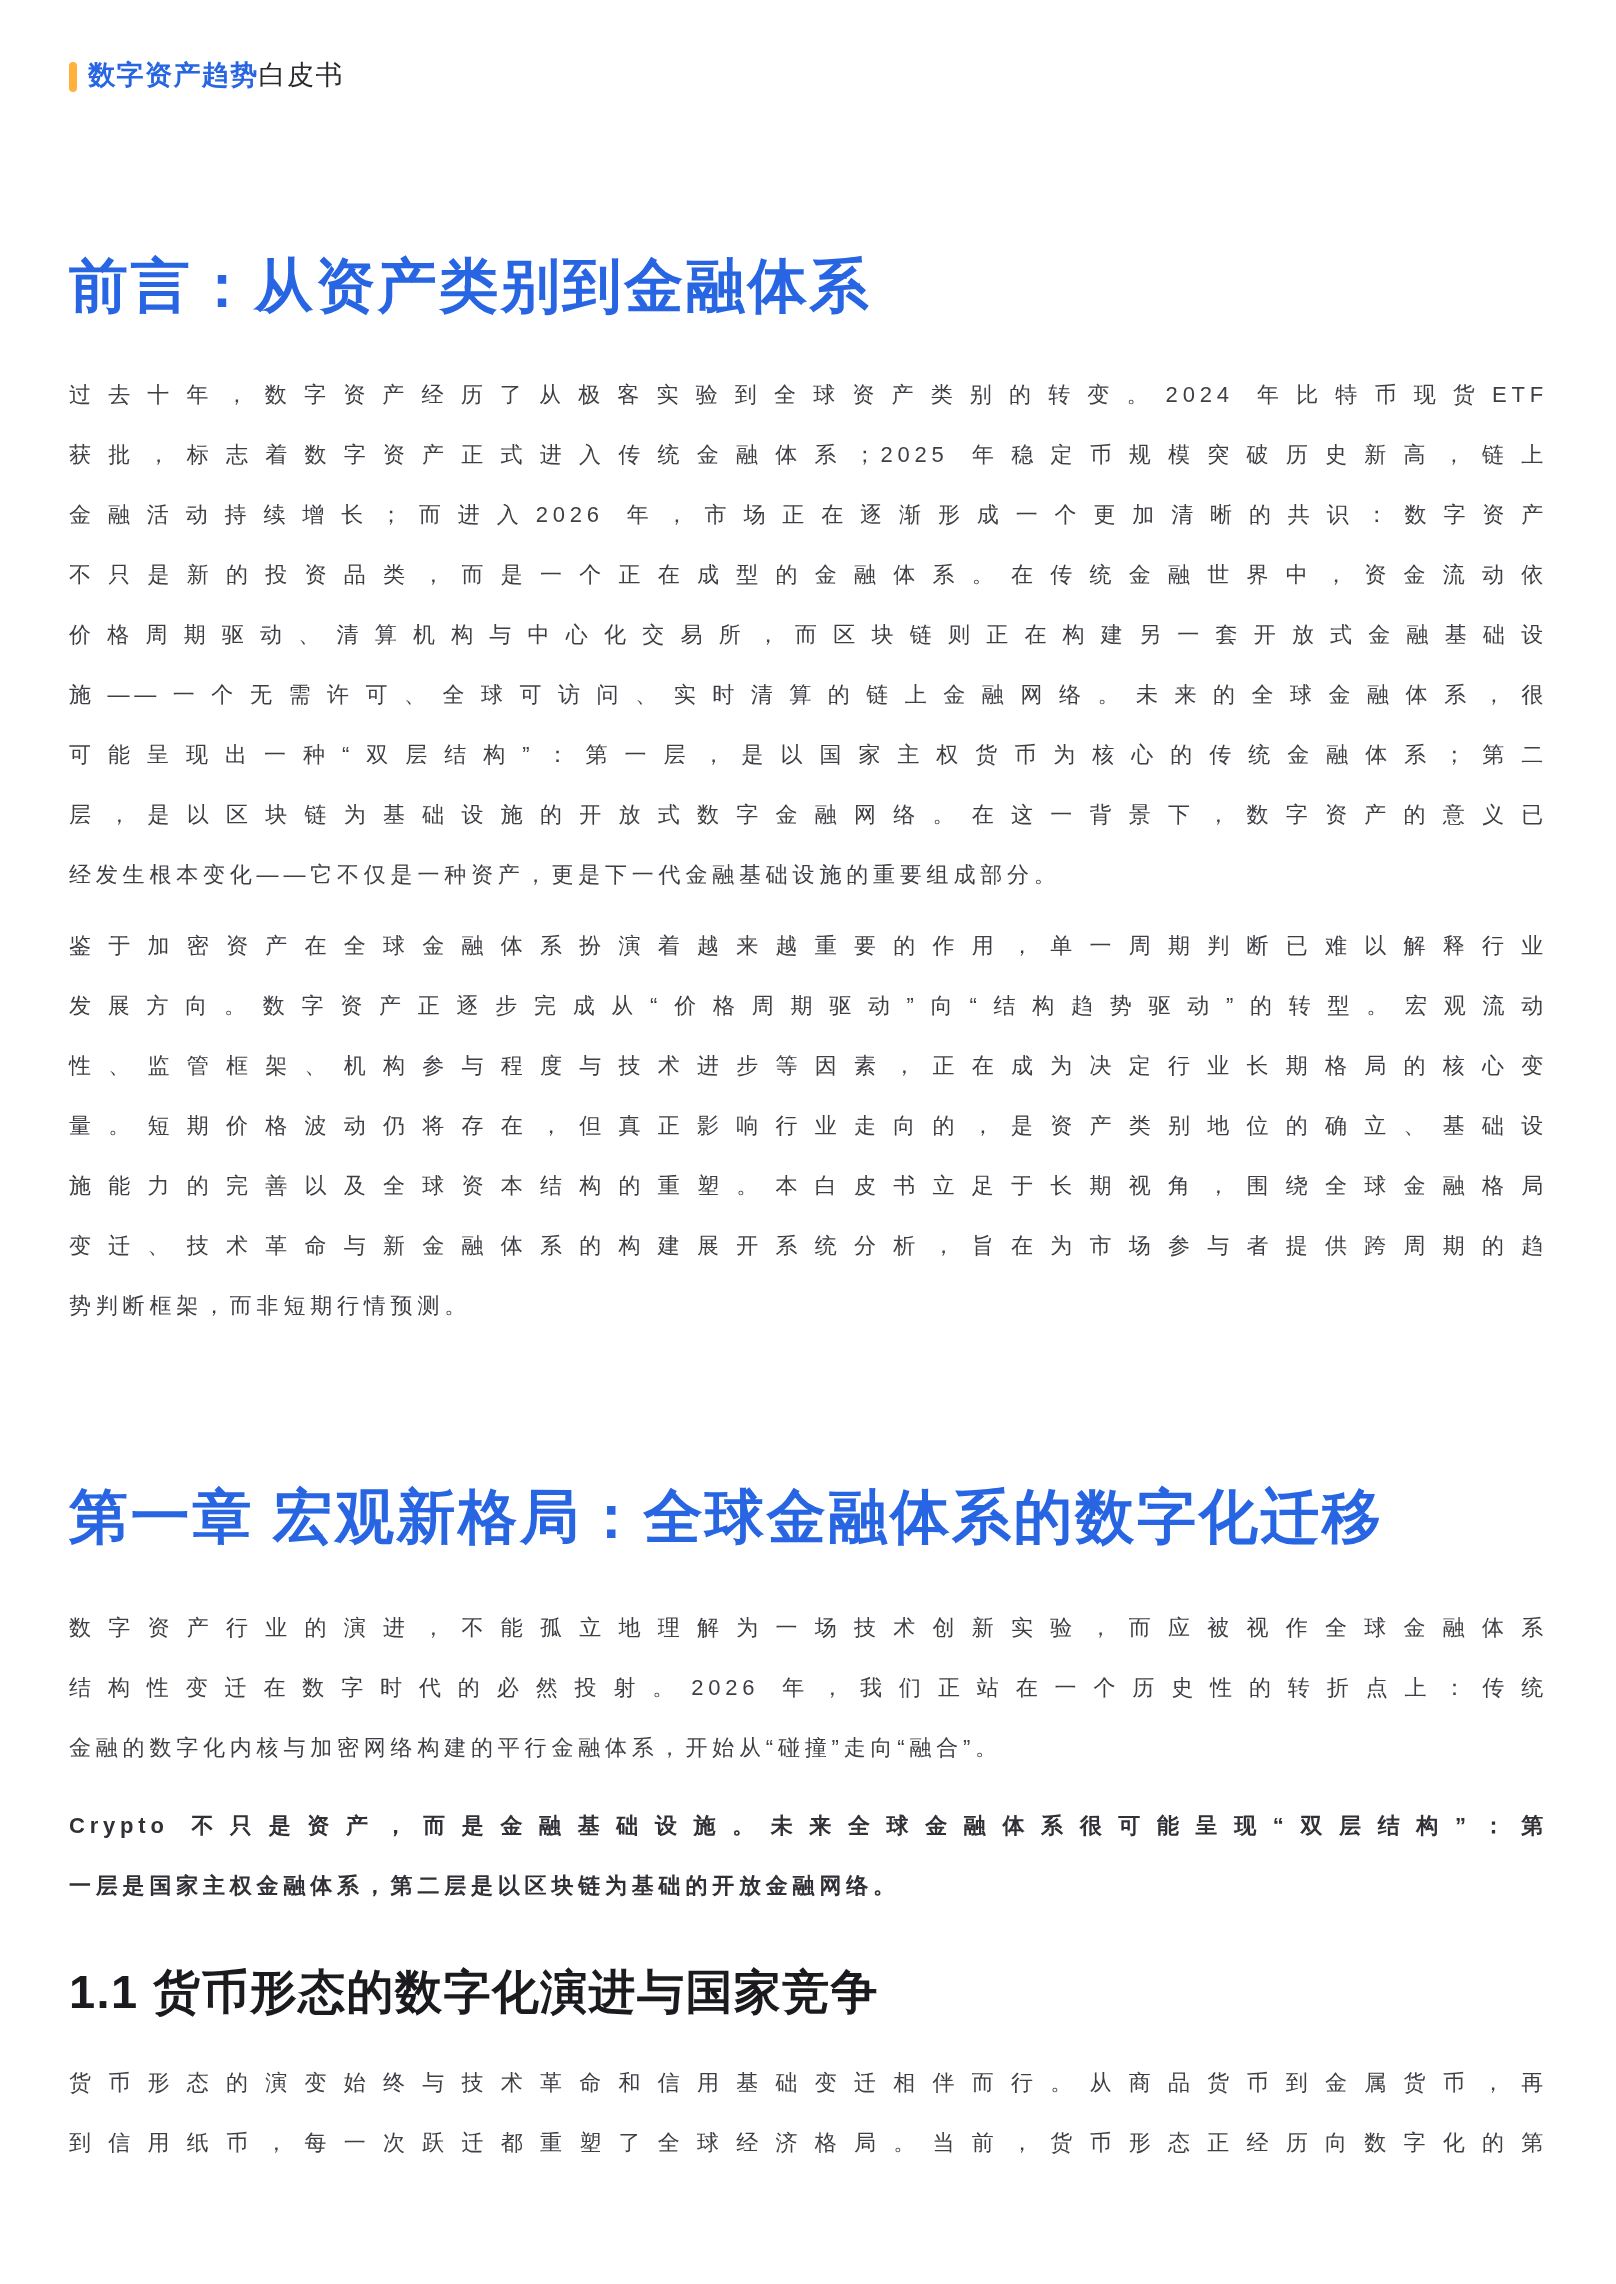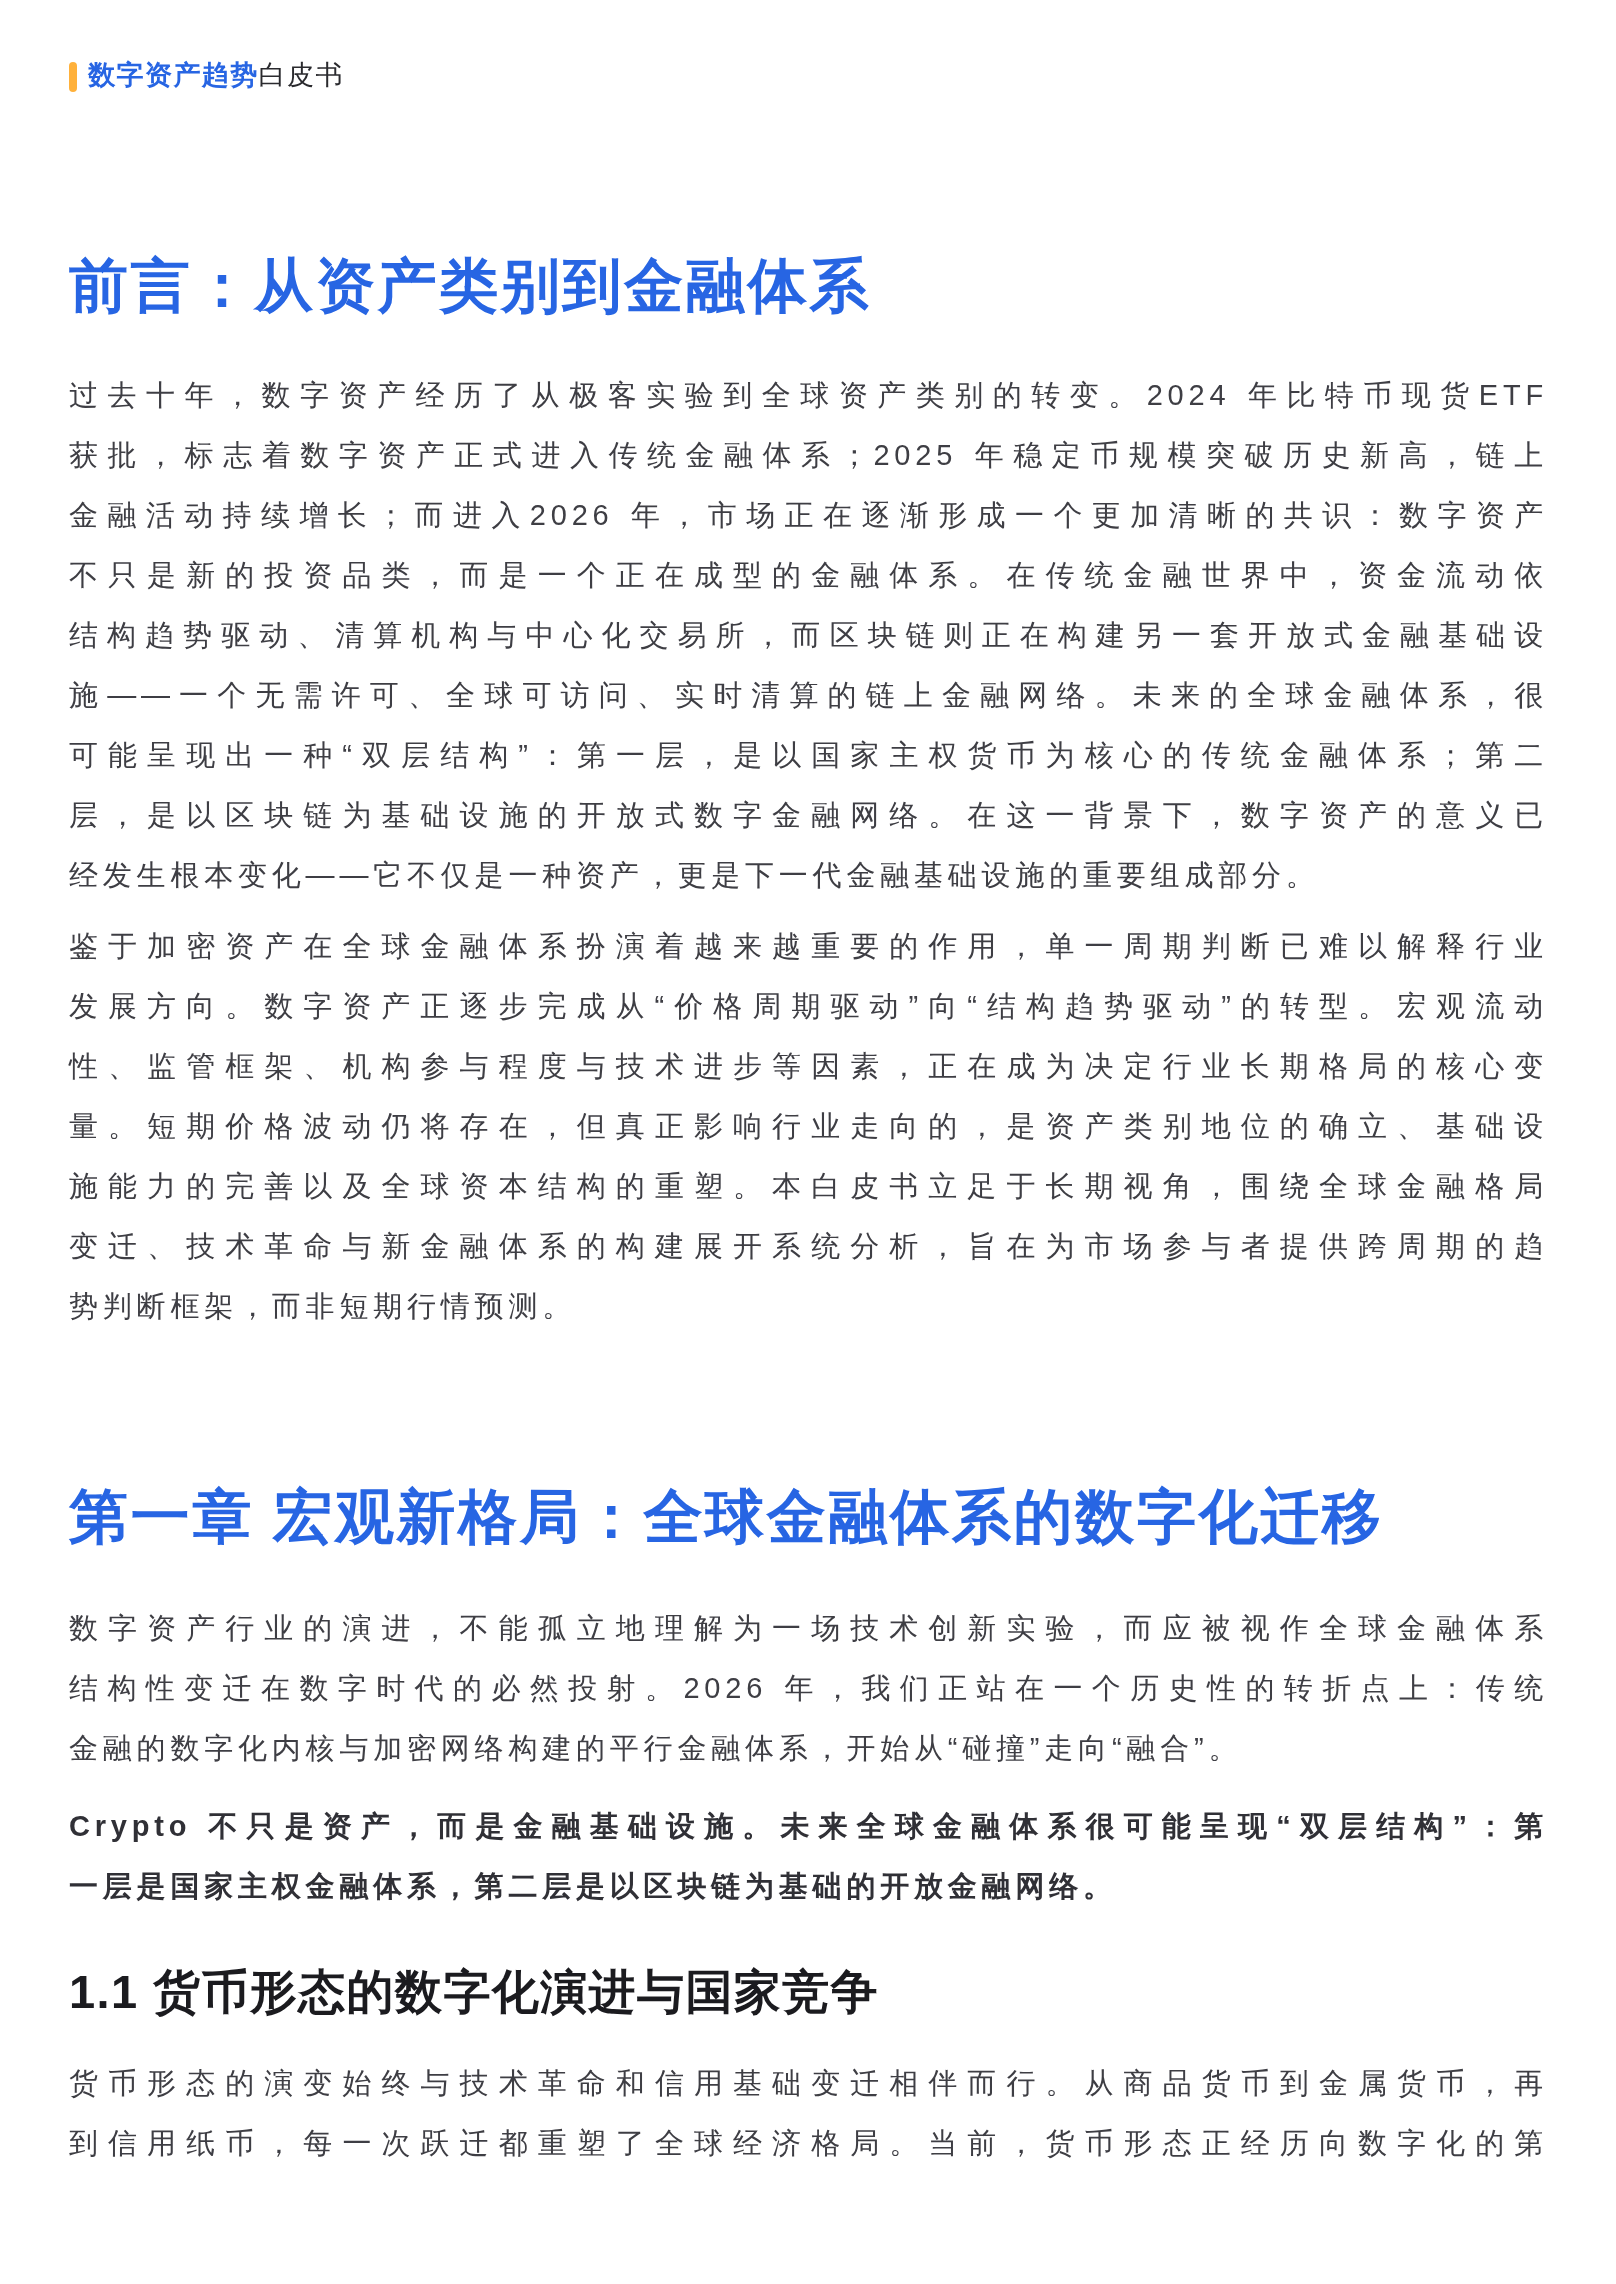--- a/index.html
+++ b/index.html
@@ -67,21 +67,21 @@
     font-weight: 700;
     font-size: 47px;
     line-height: 63px;
     letter-spacing: 1.4px;
     margin: 44px 0 0 0;
     white-space: nowrap;
   }
   
   .para {
     color: var(--body-text);
-    font-size: 29px;
+    font-size: 22px;
     line-height: 60px;
     letter-spacing: 4.8px;
     margin: 11px 0 0 0;
   }
   .para.first-after-h1 { margin-top: 42px; }
   .para.first-after-h2 { margin-top: 44px; }
   .para.first-after-h3 { margin-top: 30px; }
   .para.bold {
     font-weight: 700;
     color: #303036;
@@ -109,21 +109,21 @@
     </span>
   </header>
 
   <h1 class="h-blue h1-preface">前言：从资产类别到金融体系</h1>
 
   <div class="para first-after-h1">
       <div class="line j">过去十年，数字资产经历了从极客实验到全球资产类别的转变。2024 年比特币现货ETF</div>
       <div class="line j">获批，标志着数字资产正式进入传统金融体系；2025 年稳定币规模突破历史新高，链上</div>
       <div class="line j">金融活动持续增长；而进入2026 年，市场正在逐渐形成一个更加清晰的共识：数字资产</div>
       <div class="line j">不只是新的投资品类，而是一个正在成型的金融体系。在传统金融世界中，资金流动依</div>
-      <div class="line j">结构趋势驱动、清算机构与中心化交易所，而区块链则正在构建另一套开放式金融基础设</div>
+      <div class="line j">价格周期驱动、清算机构与中心化交易所，而区块链则正在构建另一套开放式金融基础设</div>
       <div class="line j">施——一个无需许可、全球可访问、实时清算的链上金融网络。未来的全球金融体系，很</div>
       <div class="line j">可能呈现出一种“双层结构”：第一层，是以国家主权货币为核心的传统金融体系；第二</div>
       <div class="line j">层，是以区块链为基础设施的开放式数字金融网络。在这一背景下，数字资产的意义已</div>
       <div class="line">经发生根本变化——它不仅是一种资产，更是下一代金融基础设施的重要组成部分。</div>
     </div>
 
   <div class="para">
       <div class="line j">鉴于加密资产在全球金融体系扮演着越来越重要的作用，单一周期判断已难以解释行业</div>
       <div class="line j">发展方向。数字资产正逐步完成从“价格周期驱动”向“结构趋势驱动”的转型。宏观流动</div>
       <div class="line j">性、监管框架、机构参与程度与技术进步等因素，正在成为决定行业长期格局的核心变</div>

